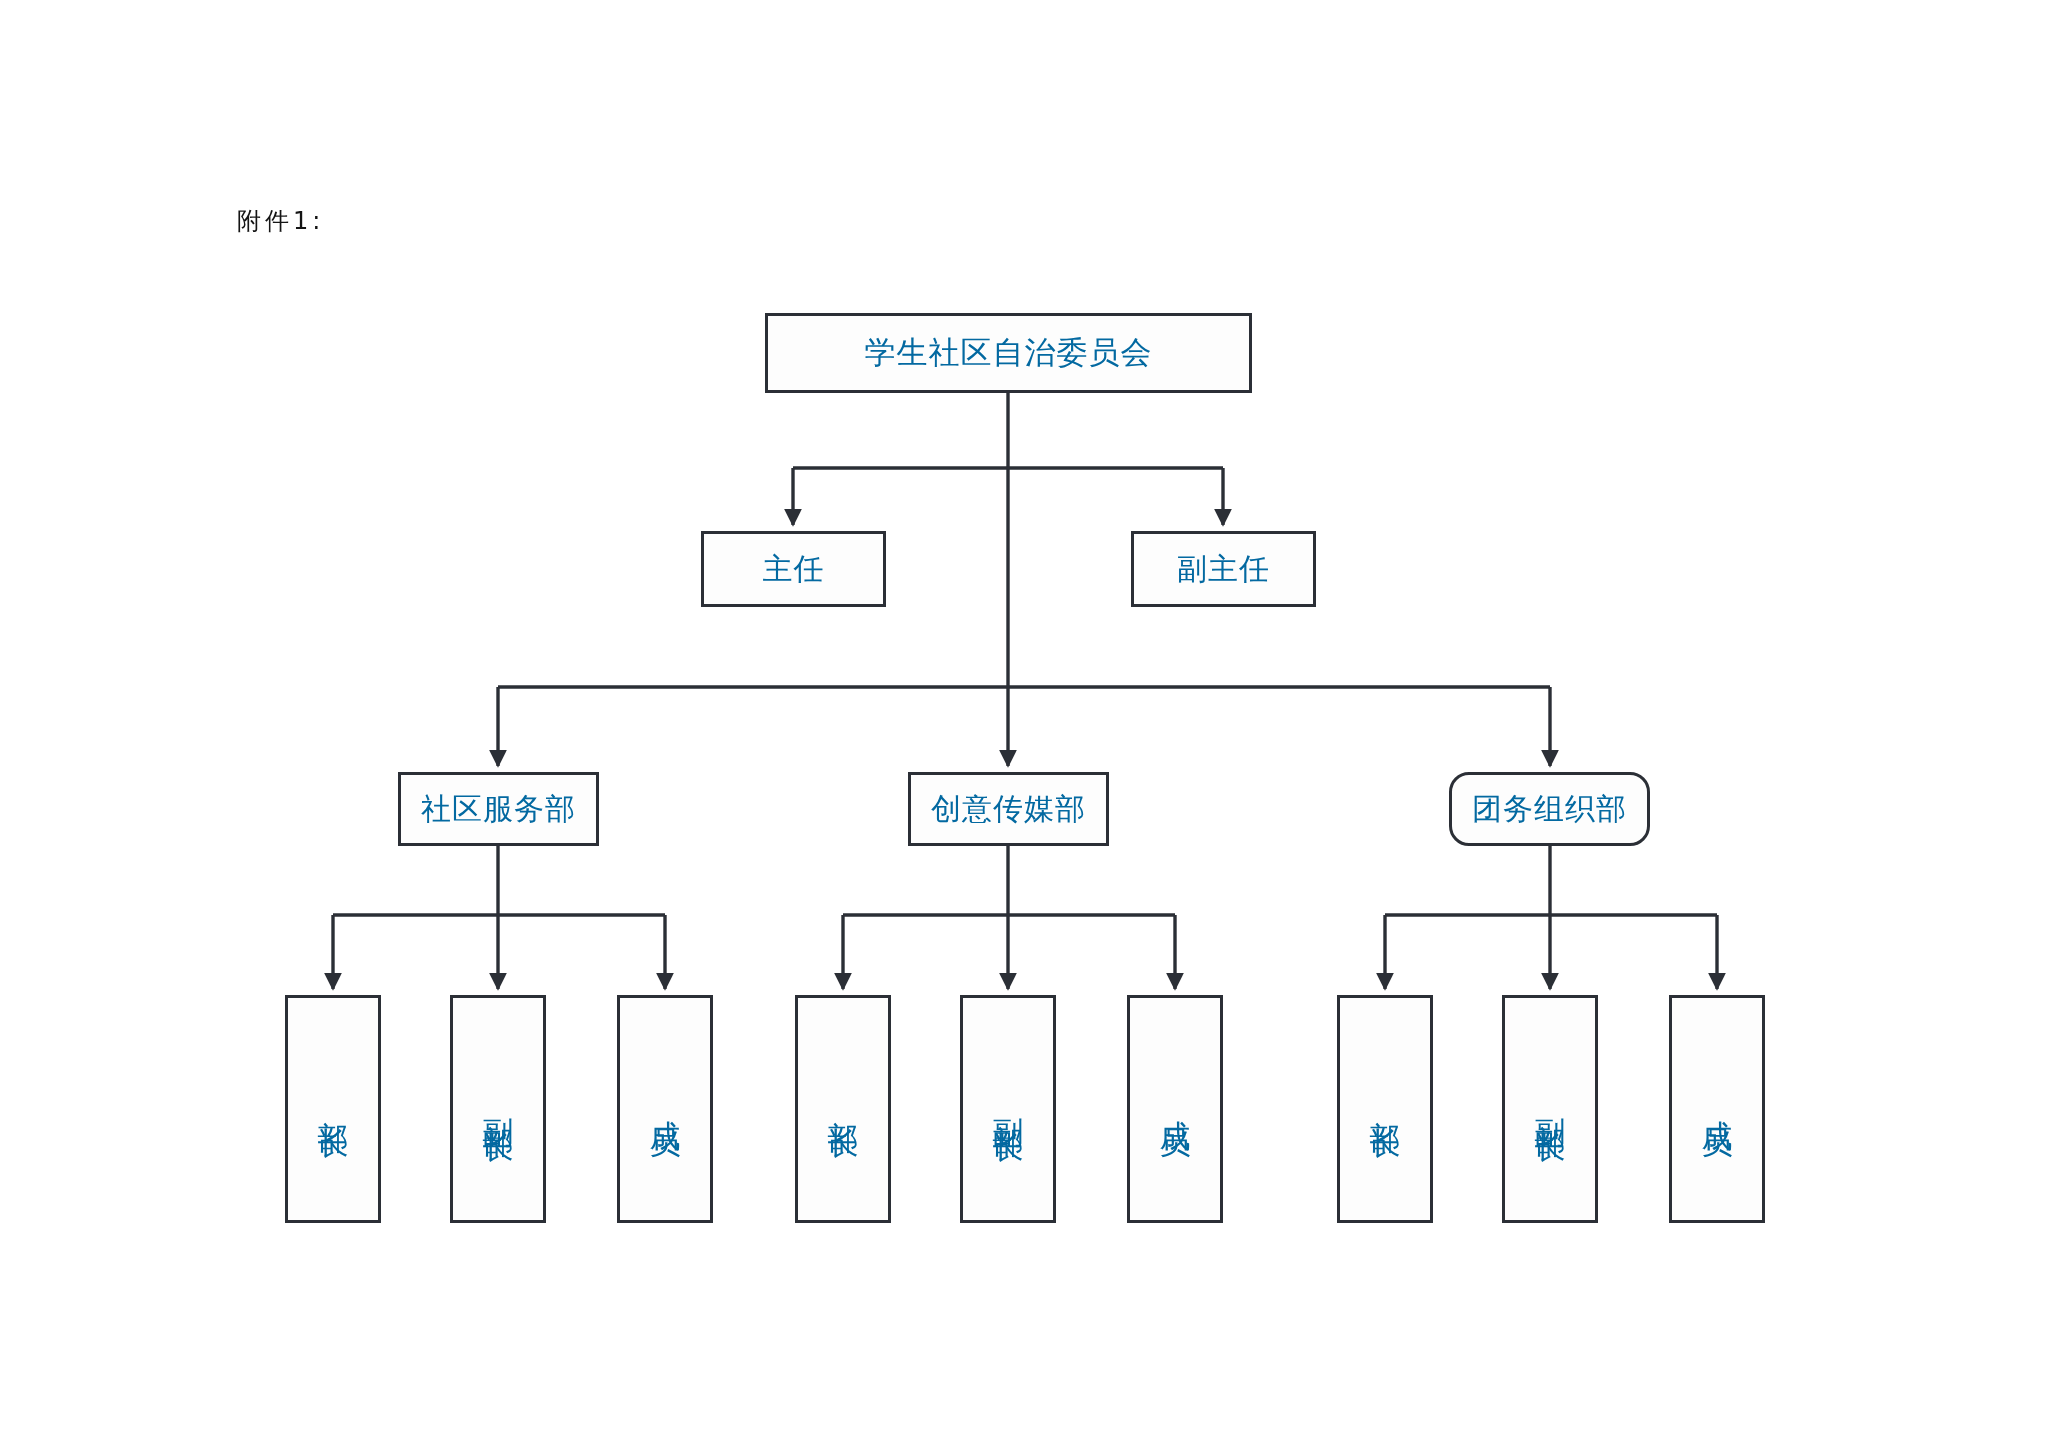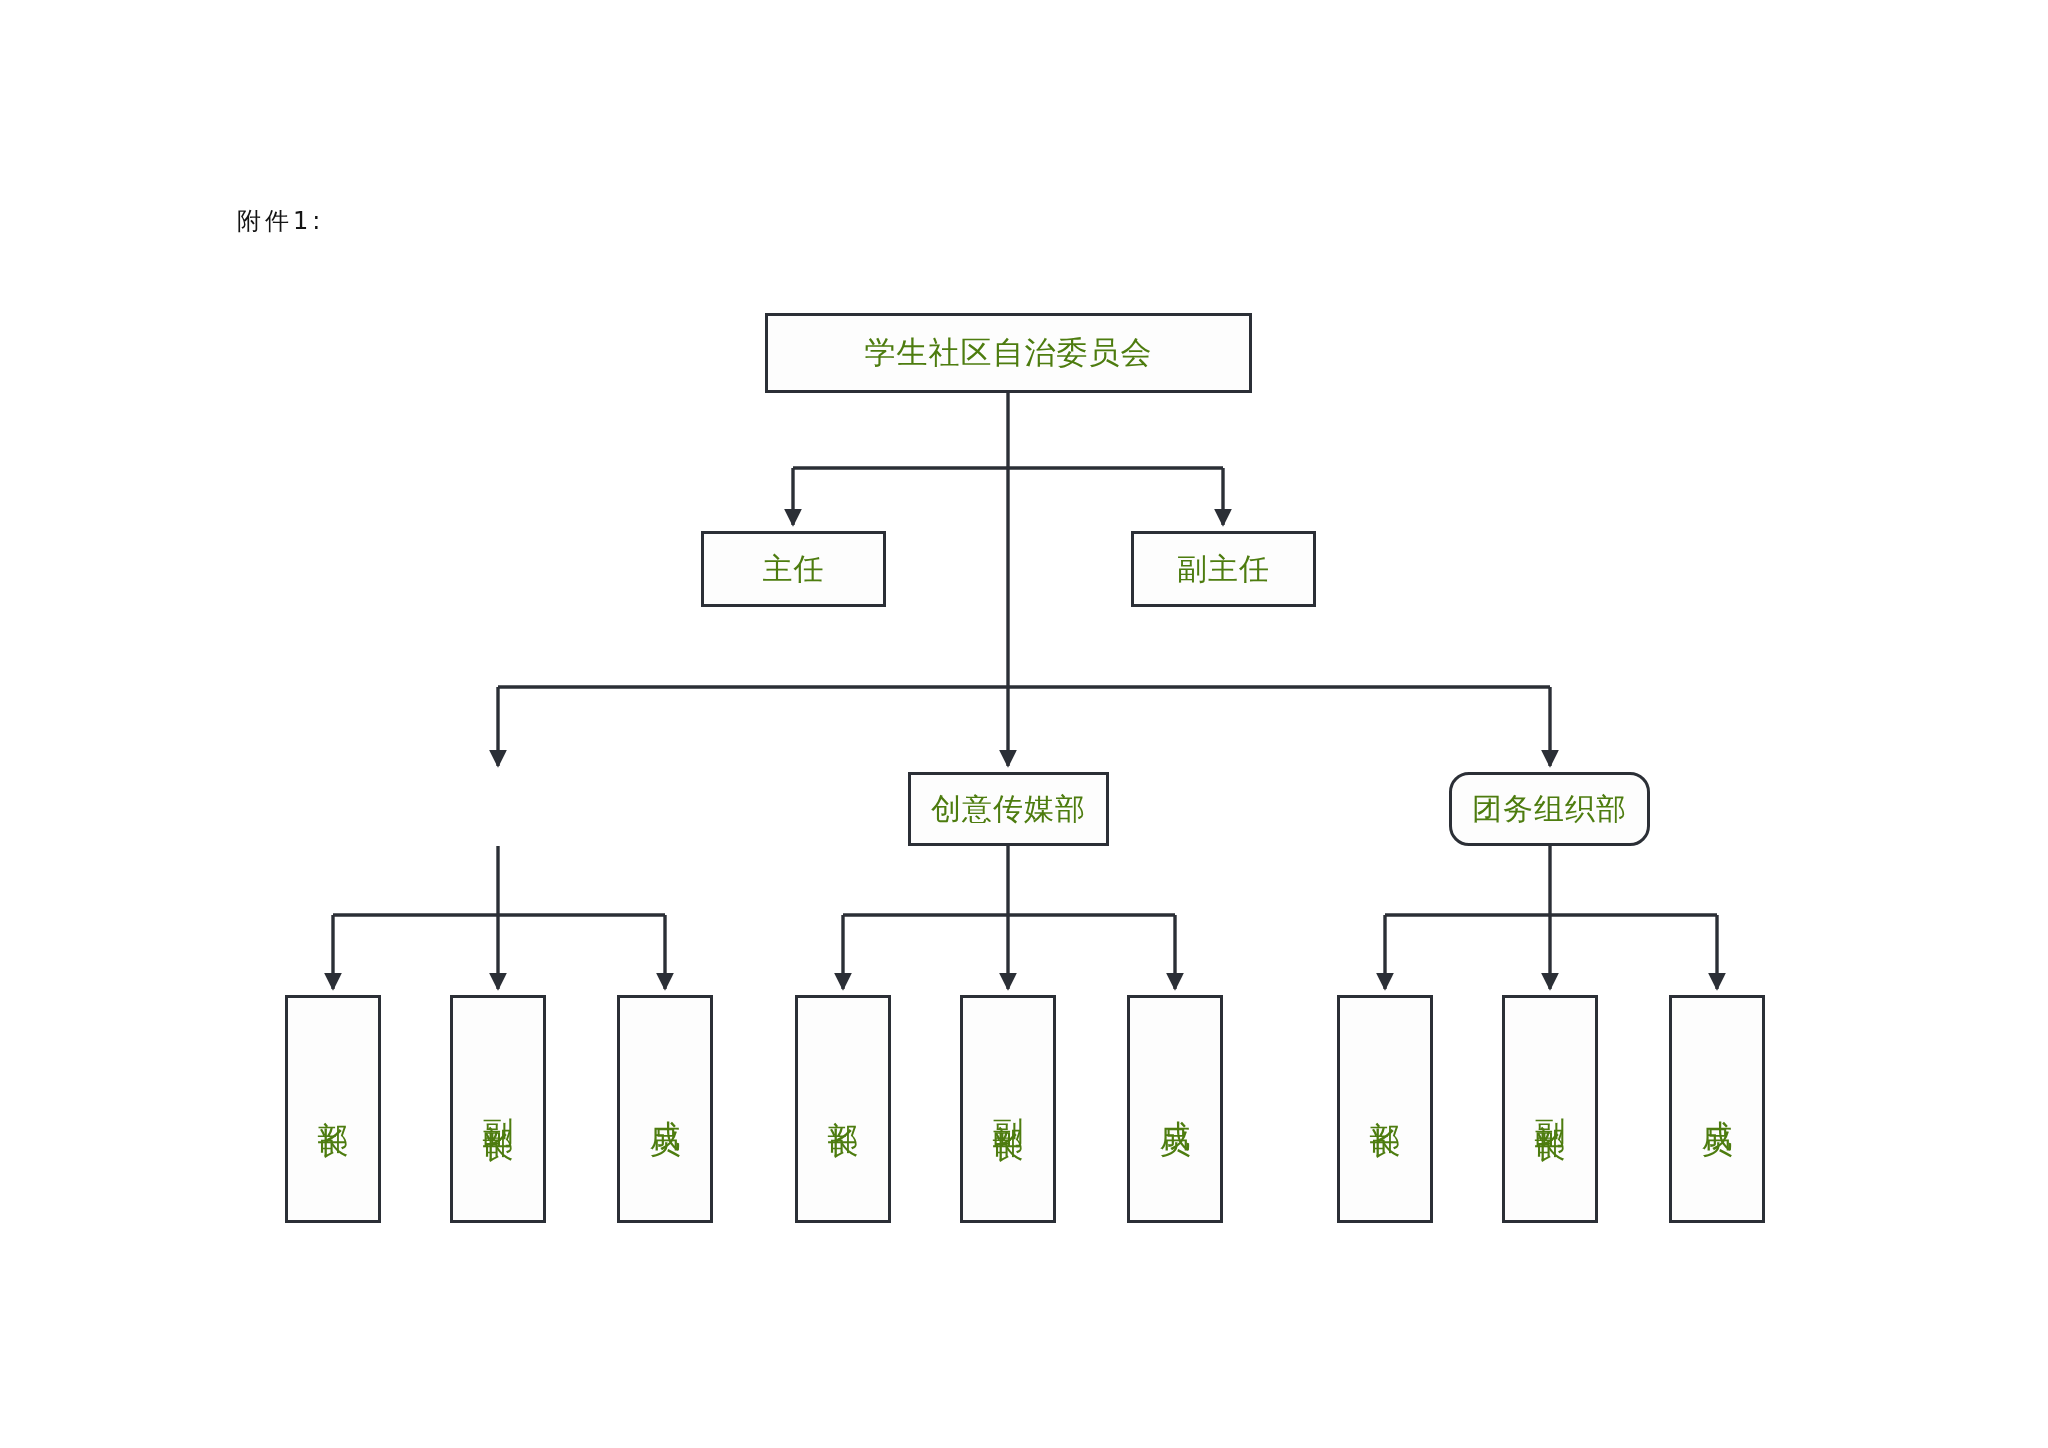--- a/index.html
+++ b/index.html
@@ -38,21 +38,21 @@
   }
   
   .node {
     position: absolute;
     box-sizing: border-box;
     background: #fdfdfd;
     border: 3px solid #2b2f36;
     display: flex;
     align-items: center;
     justify-content: center;
-    color: #4d7c0f;
+    color: #0369a1;
     font-family: "DejaVu Sans", "Liberation Sans", sans-serif;
   }
   .node .label {
     font-size: 30px;
     letter-spacing: 1px;
     line-height: 1.15;
     white-space: nowrap;
   }
   
   #node-root {
@@ -151,20 +151,23 @@
     <span class="label">学生社区自治委员会</span>
   </div>
 
   <div class="node node-officer" id="node-director">
     <span class="label">主任</span>
   </div>
   <div class="node node-officer" id="node-vicedirector">
     <span class="label">副主任</span>
   </div>
 
+  <div class="node node-dept" id="node-dept-0">
+    <span class="label">社区服务部</span>
+  </div>
   <div class="node node-dept" id="node-dept-1">
     <span class="label">创意传媒部</span>
   </div>
   <div class="node node-dept" id="node-dept-2">
     <span class="label">团务组织部</span>
   </div>
 
   <div class="node node-role" style="left:285px;">
     <span class="label">部长</span>
   </div>

